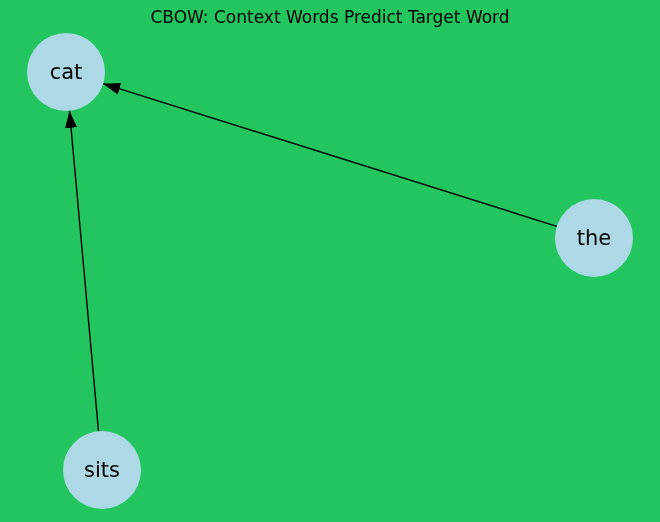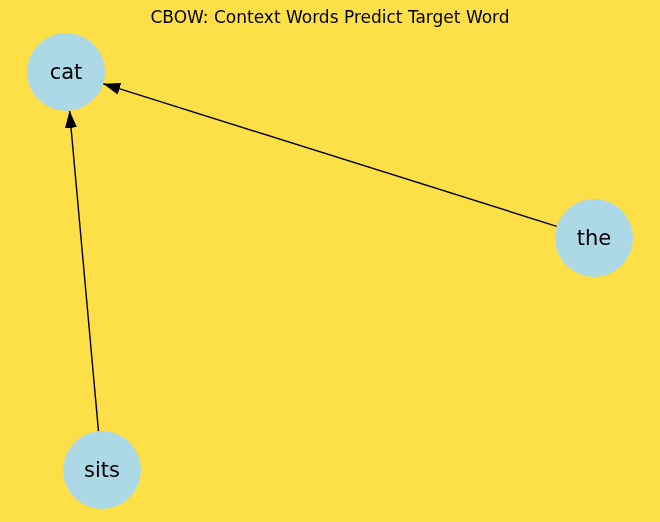--- a/index.html
+++ b/index.html
@@ -5,21 +5,21 @@
   html, body {
     margin: 0;
     padding: 0;
     background: #ffffff;
     font-family: "DejaVu Sans", "Liberation Sans", sans-serif;
   }
   .figure {
     position: relative;
     width: 660px;
     height: 522px;
-    background: #fde047;
+    background: #22c55e;
     overflow: hidden;
   }
   svg { display: block; }
   .title-text {
     font-size: 17px;
     fill: #000000;
     font-family: "DejaVu Sans", "Liberation Sans", sans-serif;
   }
   .node-label {
     font-family: "DejaVu Sans", "Liberation Sans", sans-serif;

